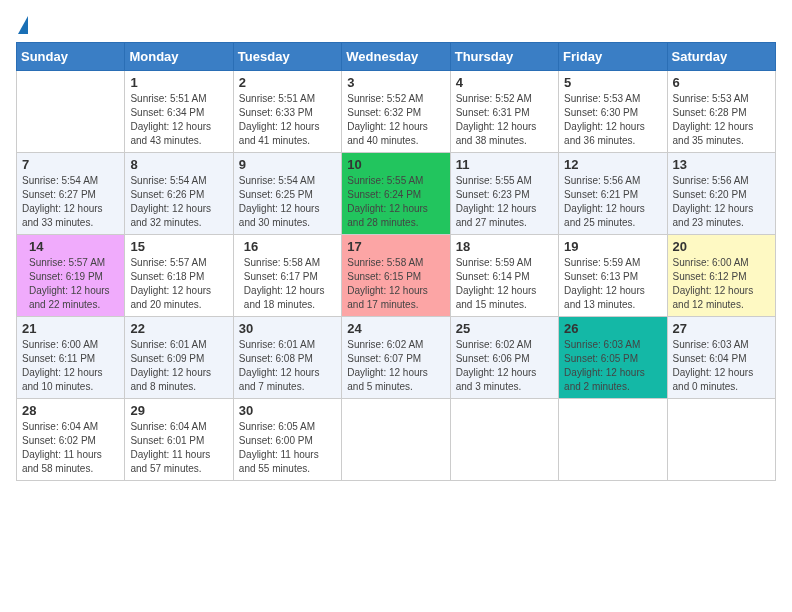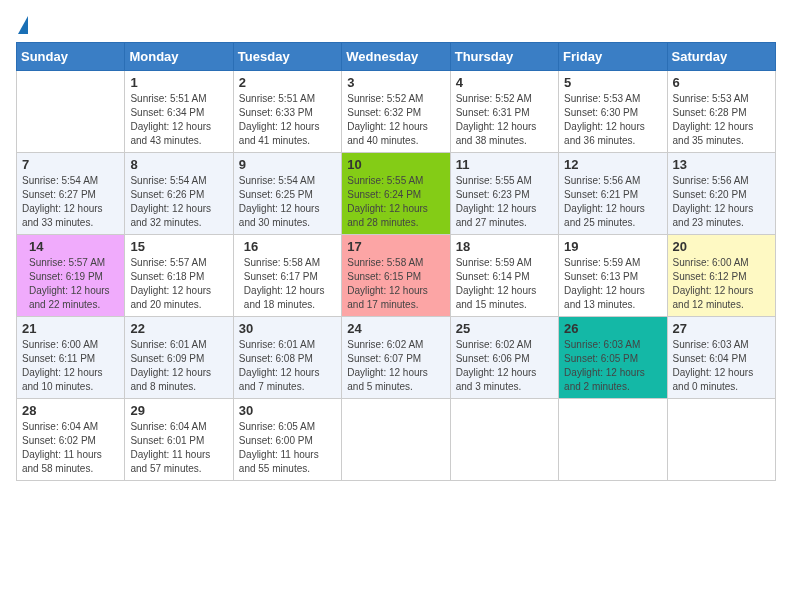--- a/index.html
+++ b/index.html
@@ -177,21 +177,21 @@
 Daylight: 12 hours
 and 32 minutes.</div>
         </td>
         <td style="background: rgb(240, 244, 251);">
           <span class="day-num">9</span>
           <div class="day-info" style="white-space: pre-line;">Sunrise: 5:54 AM
 Sunset: 6:25 PM
 Daylight: 12 hours
 and 30 minutes.</div>
         </td>
-        <td style="background: #84cc16;">
+        <td style="background: #22c55e;">
           <span class="day-num">10</span>
           <div class="day-info" style="white-space: pre-line;">Sunrise: 5:55 AM
 Sunset: 6:24 PM
 Daylight: 12 hours
 and 28 minutes.</div>
         </td>
         <td style="background: rgb(240, 244, 251);">
           <span class="day-num">11</span>
           <div class="day-info" style="white-space: pre-line;">Sunrise: 5:55 AM
 Sunset: 6:23 PM

